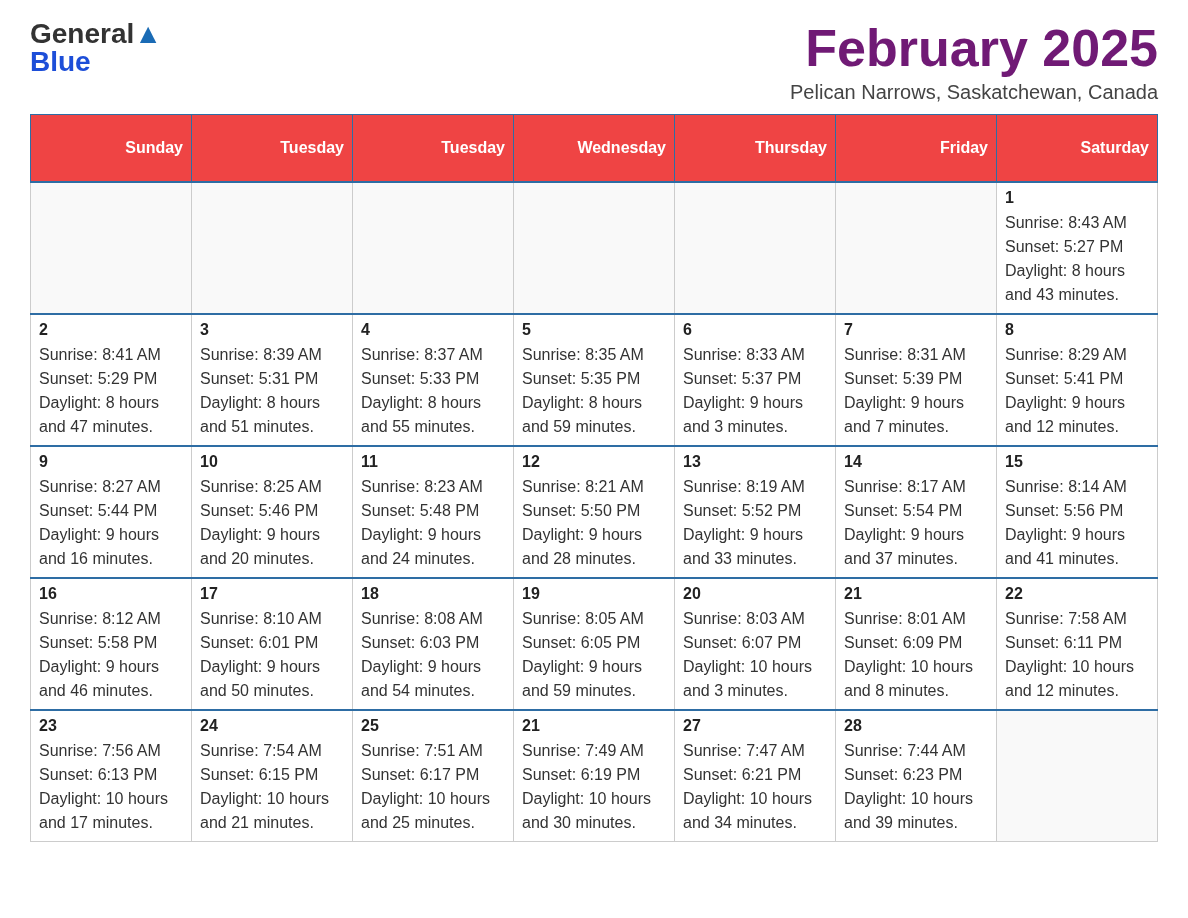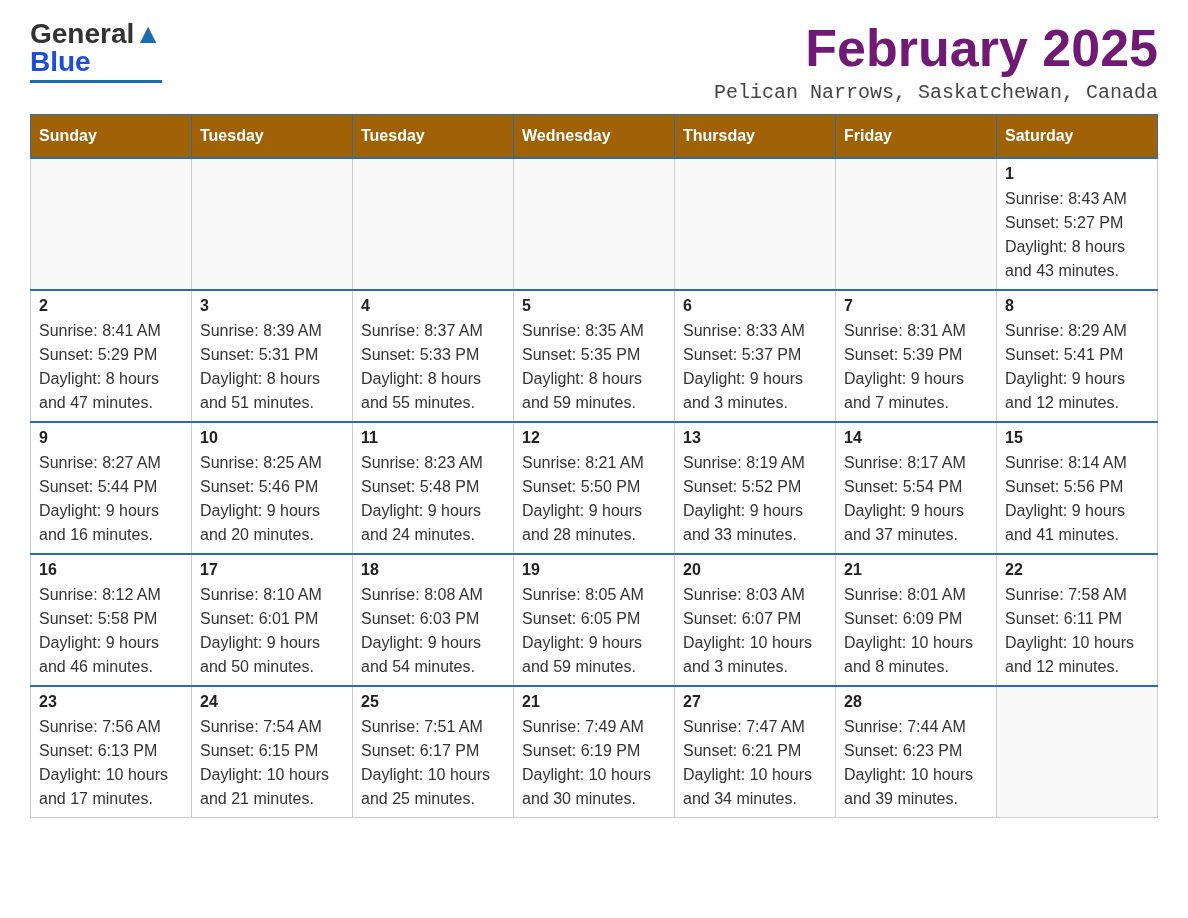--- a/index.html
+++ b/index.html
@@ -12,21 +12,21 @@
       padding: 20px 30px;
     }
     .header {
       display: flex;
       justify-content: space-between;
       align-items: flex-start;
       margin-bottom: 10px;
     }
     .logo {
       display: flex;
-      flex-direction: column;
+      flex-direction: row;
       align-items: flex-start;
     }
     .logo-text {
       font-size: 28px;
       font-weight: bold;
       color: #333;
       line-height: 1;
     }
     .logo-text span {
       color: #1a6bb5;
@@ -43,34 +43,33 @@
     .month-title {
       font-size: 52px;
       font-weight: bold;
       color: #701a75;
       line-height: 1.1;
     }
     .location-title {
       font-size: 20px;
       color: #444;
       margin-top: 4px;
-      font-family: Liberation Mono, monospace;
     }
     .calendar {
       width: 100%;
       border-collapse: collapse;
       margin-top: 10px;
     }
     .calendar th {
-      background: #a16207;
+      background: #ef4444;
       color: #fff;
       font-size: 16px;
       font-weight: bold;
-      padding: 12px 8px;
-      text-align: left;
+      padding: 24px 8px;
+      text-align: right;
       border: 1px solid #2e6da4;
     }
     .calendar td {
       border: 1px solid #ccc;
       vertical-align: top;
       padding: 6px 8px;
       width: calc(100% / 7);
       min-height: 110px;
       height: 110px;
     }

